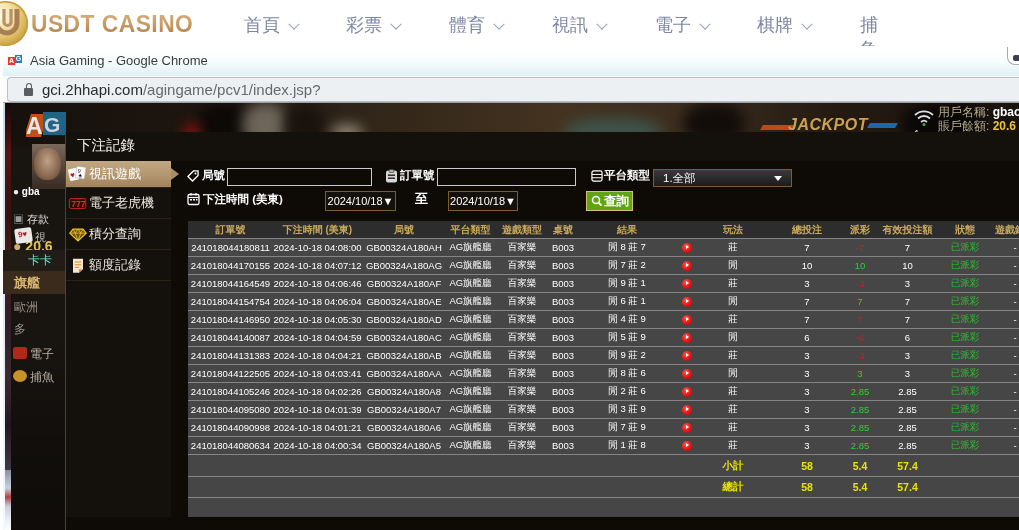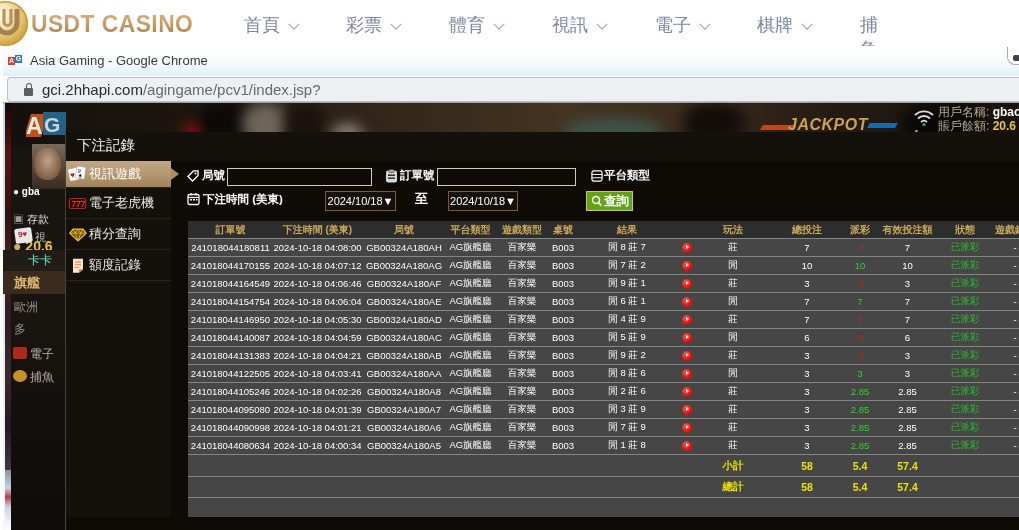--- a/index.html
+++ b/index.html
@@ -230,20 +230,21 @@
             <circle cx="3.6" cy="6.2" r="0.7" fill="#222"></circle>
           </svg>
         <div class="flabel" style="left:334px;top:37px;">訂單號</div>
         <div class="finput" style="left:371px;top:36px;width:139px;height:18px;"></div>
         <svg class="abs" style="left:525px;top:38px;width:12px;height:12px;" viewBox="0 0 13 13">
             <rect x="1" y="1" width="11" height="11" rx="2" fill="none" stroke="#fff" stroke-width="1.3"></rect>
             <line x1="1" y1="4.8" x2="12" y2="4.8" stroke="#fff" stroke-width="1.1"></line>
             <line x1="1" y1="8.4" x2="12" y2="8.4" stroke="#fff" stroke-width="1.1"></line>
           </svg>
         <div class="flabel" style="left:538px;top:37px;">平台類型</div>
+        <div class="tanbox" id="dropdown">1.全部<span class="arr"></span></div>
 
         <svg class="abs" style="left:121px;top:60px;width:13px;height:14px;" viewBox="0 0 13 13">
             <rect x="1" y="2" width="11" height="10" rx="1.5" fill="none" stroke="#fff" stroke-width="1.3"></rect>
             <line x1="1" y1="5" x2="12" y2="5" stroke="#fff" stroke-width="1.2"></line>
             <line x1="4" y1="0.5" x2="4" y2="3" stroke="#fff" stroke-width="1.2"></line>
             <line x1="9" y1="0.5" x2="9" y2="3" stroke="#fff" stroke-width="1.2"></line>
             <rect x="3" y="6.5" width="2" height="1.5" fill="#fff"></rect>
             <rect x="6" y="6.5" width="2" height="1.5" fill="#fff"></rect>
             <rect x="9" y="6.5" width="1.5" height="1.5" fill="#fff"></rect>
           </svg>

